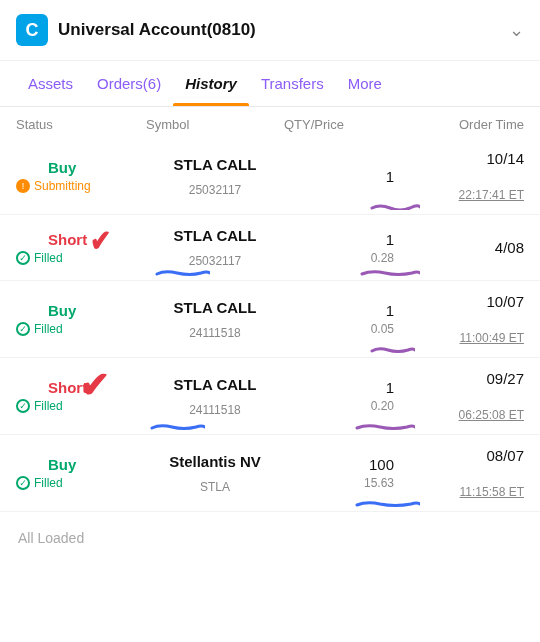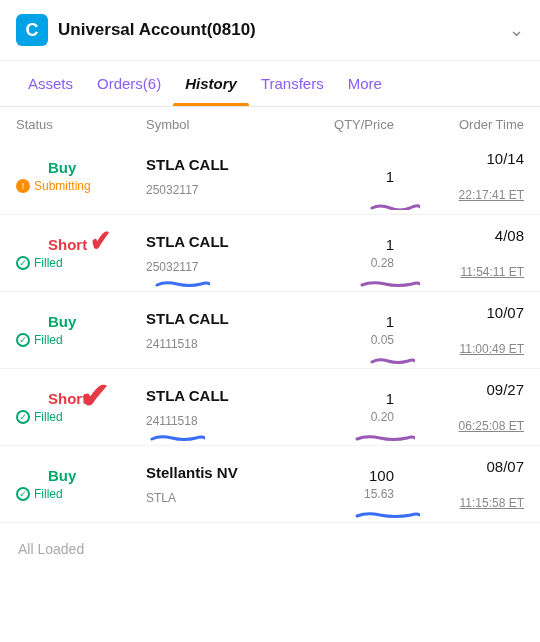--- a/index.html
+++ b/index.html
@@ -143,20 +143,21 @@
       align-items: center;
       justify-content: center;
       font-size: 9px;
       color: white;
     }
 
     .symbol-col {
       display: flex;
       flex-direction: column;
       gap: 10px;
+      align-items: center;
     }
     .symbol-name {
       font-size: 15px;
       font-weight: 600;
       color: #111;
     }
     .symbol-sub {
       font-size: 12px;
       color: #888;
     }
@@ -234,21 +235,21 @@
     <span>Transfers</span>
   </div>
   <div class="nav-tab">
     <span>More</span>
   </div>
 </div>
 
 <div class="table-header">
   <span>Status</span>
   <span>Symbol</span>
-  <span style="text-align:right">QTY/Price</span>
+  <span style="text-align:left">QTY/Price</span>
   <span style="text-align:right">Order Time</span>
 </div>
 
 <div class="trade-row row-annotations" style="position:relative;">
   <div class="status-col">
     <span class="status-type buy">Buy</span>
     <div class="status-submitting">
       <span class="orange-circle">!</span>
       <span>Submitting</span>
     </div>
@@ -283,21 +284,20 @@
   <div class="symbol-col">
     <span class="symbol-name">STLA CALL</span>
     <span class="symbol-sub">25032117</span>
   </div>
   <div class="qty-col">
     <span class="qty-value">1</span>
     <span class="price-value">0.28</span>
   </div>
   <div class="time-col">
     <span class="date-value">4/08</span>
-    <span class="time-value">11:54:11 ET</span>
   </div>
 
   <svg style="position:absolute;bottom:4px;left:155px;width:55px;height:8px;">
     <path d="M2 6 Q10 2 22 5 Q35 8 46 5 Q52 3 55 5" stroke="#3a6ef5" stroke-width="3" fill="none" stroke-linecap="round"></path>
   </svg>
 
   <svg style="position:absolute;bottom:4px;left:360px;width:60px;height:8px;">
     <path d="M2 6 Q12 2 25 5 Q38 8 52 5 Q58 3 60 5" stroke="#9b59b6" stroke-width="3" fill="none" stroke-linecap="round"></path>
   </svg>
 </div>

